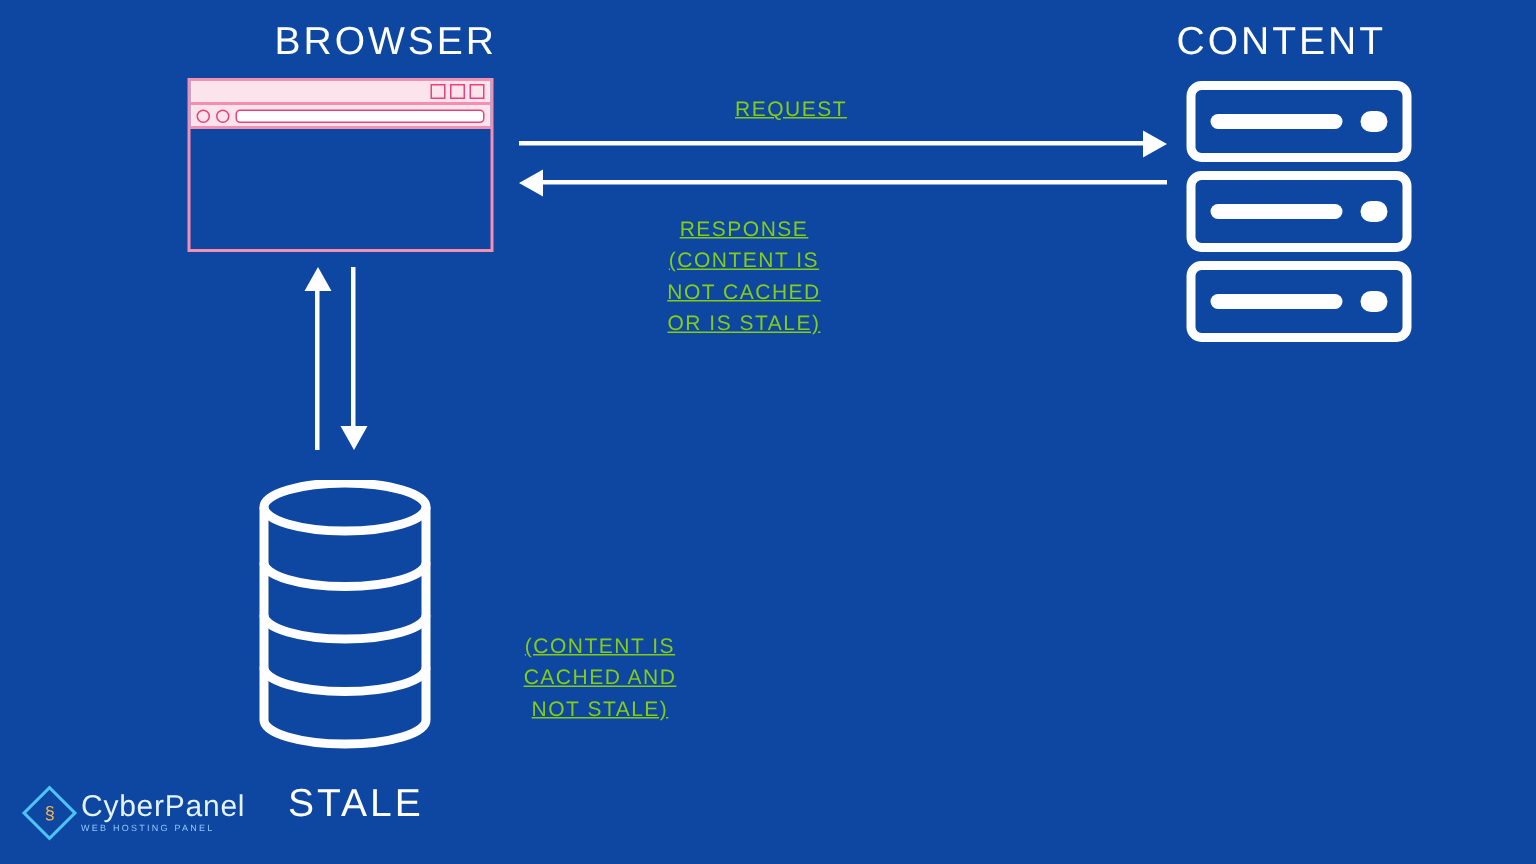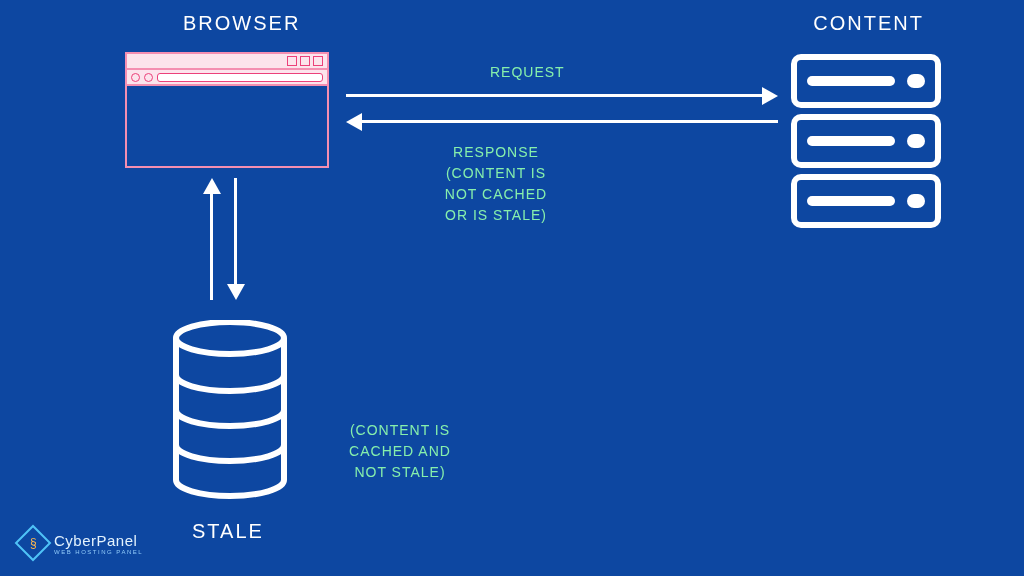--- a/index.html
+++ b/index.html
@@ -6,31 +6,32 @@
   body{
     width:1024px;height:576px;
     background:#0d47a1;
     font-family:"Segoe UI",Arial,sans-serif;
     color:#fff;
     position:relative;
     overflow:hidden;
   }
   .label{
     position:absolute;
-    font-size:20px;
+    font-size:26px;
     letter-spacing:2px;
     font-weight:400;
   }
   .small{
     position:absolute;
     font-size:14px;
     letter-spacing:1px;
-    color:#86efac;
+    color:#84cc16;
     line-height:1.5;
     text-align:center;
+    text-decoration:underline;
   }
 
   
   .browser{
     position:absolute;
     left:125px;top:52px;
     width:200px;height:112px;
     border:2px solid #f48fb1;
     background:#0d47a1;
   }
@@ -83,21 +84,21 @@
   .logo{
     position:absolute;left:20px;bottom:20px;
     display:flex;align-items:center;gap:8px;
     color:#e3f2fd;
   }
   .logo .mark{
     width:22px;height:22px;transform:rotate(45deg);
     border:2px solid #4fc3f7;display:flex;align-items:center;justify-content:center;
     font-size:12px;color:#ffb74d;
   }
-  .logo .txt .n{font-size:15px;letter-spacing:.5px}
+  .logo .txt .n{font-size:20px;letter-spacing:.5px}
   .logo .txt .s{font-size:6px;letter-spacing:1.5px;color:#90caf9}
 </style>
 </head>
 <body>
 
 <div class="label" style="left:183px;top:12px">BROWSER</div>
 <div class="label" style="right:100px;top:12px">CONTENT</div>
 <div class="label" style="left:192px;top:520px">STALE</div>
 
 <div class="browser">

